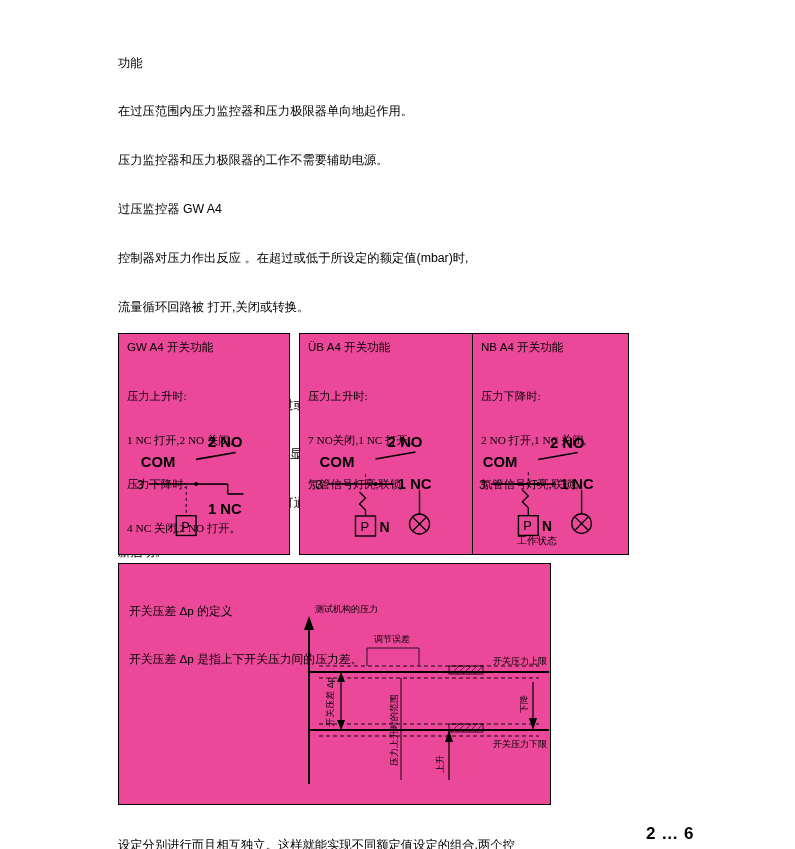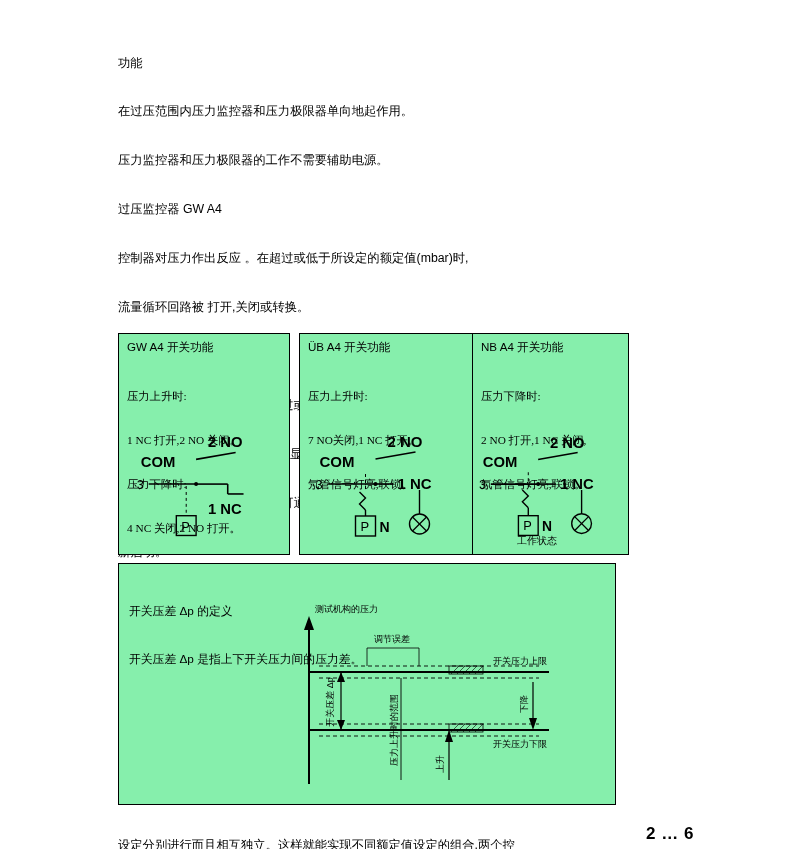--- a/index.html
+++ b/index.html
@@ -29,21 +29,21 @@
     width: 560px;
     font-size: 12.3px;
     line-height: 16.3px;
     white-space: pre-wrap;
   }
   .intro .ln { display: block; }
   
   .box {
     position: absolute;
     border: 1px solid #000;
-    background: #86efac;
+    background: #ec4899;
     box-sizing: border-box;
   }
   #box-gw  { left: 118px; top: 333px; width: 172px; height: 222px; }
   #box-ueb { left: 299px; top: 333px; width: 178px; height: 222px; }
   #box-nb  { left: 472px; top: 333px; width: 157px; height: 222px; padding-left: 16px; }
   .box-title {
     position: absolute;
     left: 8px;
     top: 6px;
     font-size: 11.6px;
@@ -67,21 +67,21 @@
   .workstate {
     position: absolute;
     left: 44px;
     bottom: 6px;
     font-size: 10px;
   }
   
   #box-def {
     left: 118px;
     top: 563px;
-    width: 498px;
+    width: 433px;
     height: 242px;
     padding-left: 12px;
   }
   .def-title {
     position: absolute;
     left: 10px;
     top: 7px;
     font-size: 11.8px;
     line-height: 16px;
     white-space: pre-wrap;

